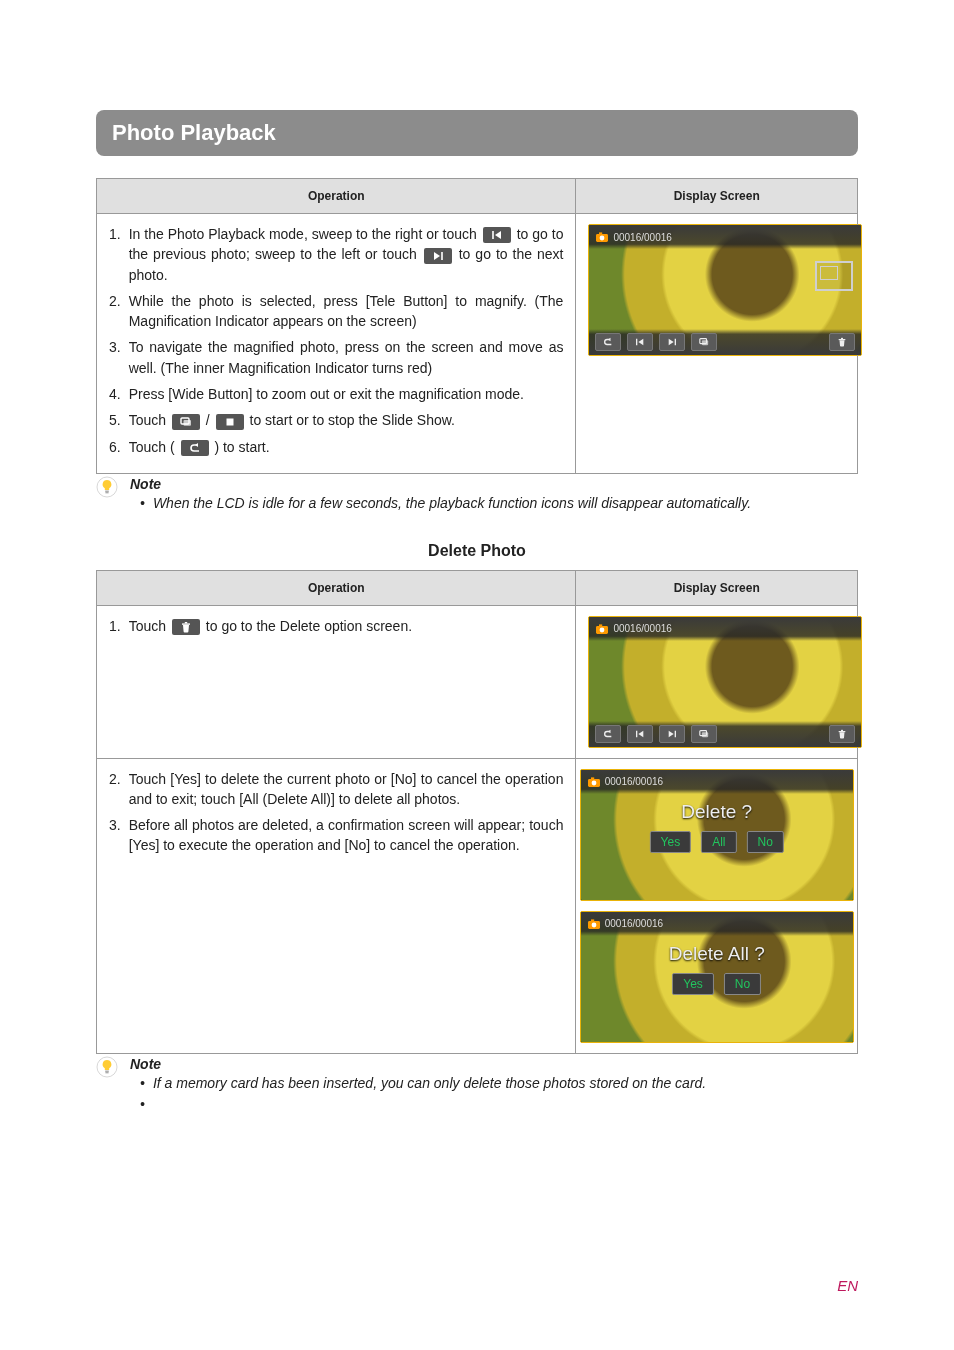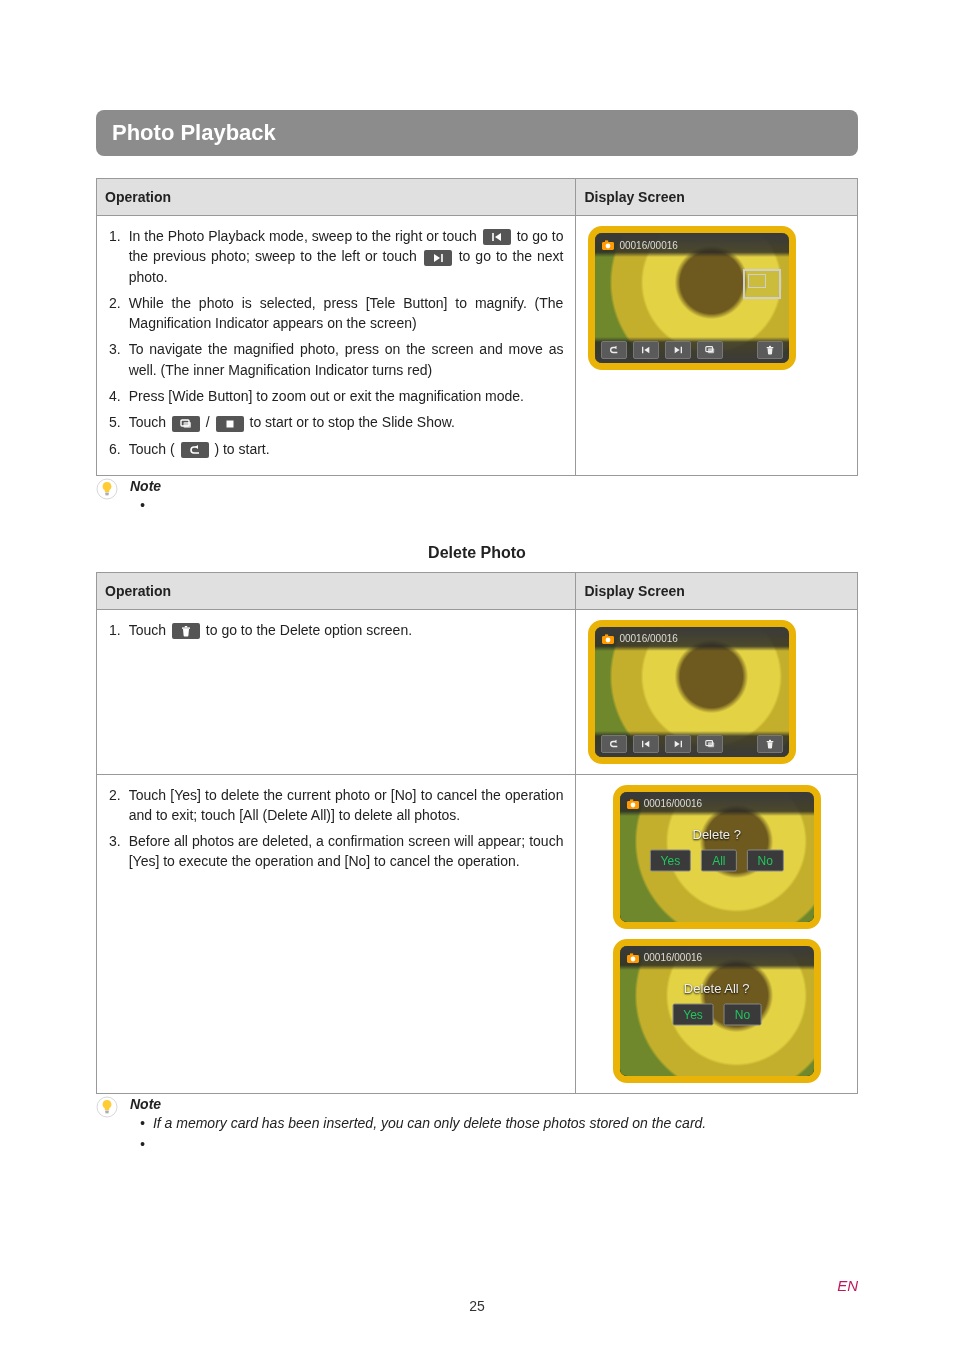--- a/index.html
+++ b/index.html
@@ -1,49 +1,49 @@
 <!DOCTYPE html>
 <html><head>
 <meta charset="utf-8">
 <style>
   * { box-sizing: border-box; margin: 0; padding: 0; }
   html, body { background: #fff; font-family: Arial, Helvetica, sans-serif; color: #222; }
   .page { width: 954px; height: 1350px; padding: 110px 96px 40px 96px; position: relative; }
   .section-header { background: #8c8c8c; color: #fff; font-size: 22px; font-weight: bold; padding: 10px 16px; border-radius: 8px; margin-bottom: 22px; }
   table.ops { width: 100%; border-collapse: collapse; border: 1px solid #999; table-layout: fixed; }
-  table.ops th { background: #e0e0e0; border: 1px solid #999; padding: 10px 8px; font-size: 14px; font-weight: bold; text-align: left; }
+  table.ops th { background: #e0e0e0; border: 1px solid #999; padding: 10px 8px; font-size: 12px; font-weight: bold; text-align: center; }
   table.ops td { border: 1px solid #999; padding: 10px 12px; font-size: 14px; vertical-align: top; }
   .ops-col-op { width: 63%; }
   .ops-col-display { width: 37%; }
   ol.steps { list-style: none; counter-reset: step; padding: 0; }
   ol.steps > li { display: flex; gap: 8px; margin-bottom: 6px; line-height: 1.45; text-align: justify; }
   ol.steps > li::before { counter-increment: step; content: counter(step) "."; white-space: nowrap; }
   .icon-btn { display: inline-flex; align-items: center; justify-content: center; width: 28px; height: 16px; background: #555; border-radius: 2px; vertical-align: middle; margin: 0 2px; color: #fff; }
   .icon-btn svg { width: 12px; height: 12px; display: block; }
   .note-block { display: flex; align-items: flex-start; gap: 12px; margin-top: 2px; }
   .note-bulb { width: 22px; height: 22px; flex: 0 0 auto; color: #ffcc33; }
   .note-body { flex: 1; font-size: 14px; }
   .note-title { font-weight: bold; font-style: italic; margin-bottom: 2px; }
   .note-line { display: flex; gap: 8px; font-style: italic; line-height: 1.4; margin-top: 2px; margin-left: 10px; }
   .note-bullet { flex: 0 0 auto; }
   .subheading { font-weight: bold; font-size: 16px; margin: 28px 0 10px 0; text-align: center; }
   .display-cell { text-align: center; vertical-align: middle; }
   .display-stack { display: flex; flex-direction: column; gap: 10px; align-items: center; }
-  .screenshot { width: 208px; border: 7px solid #eab308; border-radius: 14px; overflow: hidden; background: #000; }
+  .screenshot { width: 274px; border: 1px solid #eab308; border-radius: 2px; overflow: hidden; background: #000; }
   .shot-body { position: relative; height: 130px; background: radial-gradient(circle at 60% 38%, #6e5a1e 0 22%, #e3d243 26% 48%, #c3af2b 50% 70%, #6e882b 72% 100%); }
   .shot-top { position: absolute; left: 0; right: 0; top: 0; height: 24px; background: linear-gradient(#3a3a3a, #262626cc 80%, transparent); display: flex; align-items: center; gap: 4px; padding: 0 6px; font-size: 10px; color: #ddd; }
   .cam-icon { width: 14px; height: 14px; color: #ff9a00; }
   .flipbar { position: absolute; left: 0; right: 0; bottom: 0; height: 26px; background: linear-gradient(transparent, #262626cc 20%, #3a3a3a); display: flex; align-items: center; justify-content: space-between; padding: 0 6px; }
   .fb-left { display: flex; gap: 6px; align-items: center; }
   .fb-btn { width: 26px; height: 18px; background: #5a5a5a; border: 1px solid #777; border-radius: 2px; display: flex; align-items: center; justify-content: center; color: #eee; }
   .fb-btn svg { width: 10px; height: 10px; }
   .zoom-ind { position: absolute; right: 8px; top: 36px; width: 38px; height: 30px; border: 2px solid #cfcfcf; background: rgba(0,0,0,.1); }
   .zoom-ind .inner { position: absolute; left: 3px; top: 3px; width: 18px; height: 14px; border: 1.5px solid #cfcfcf; }
   .dialog { position: absolute; left: 50%; top: 44%; transform: translate(-50%, -50%); text-align: center; color: #eee; font-family: Arial, sans-serif; }
-  .dialog .q { font-size: 13px; margin-bottom: 8px; text-shadow: 0 1px 2px #000; }
+  .dialog .q { font-size: 19px; margin-bottom: 8px; text-shadow: 0 1px 2px #000; }
   .dialog .row { display: flex; gap: 10px; justify-content: center; }
   .dialog .btn { background: #3a3a3a; border: 1px solid #888; color: #22c55e; font-size: 12px; padding: 3px 10px; border-radius: 2px; }
   .footer { position: absolute; left: 0; right: 0; bottom: 36px; text-align: center; font-size: 14px; color: #333; }
   .en-mark { position: absolute; right: 96px; bottom: 56px; font-size: 15px; color: #be185d; font-style: italic; }
 </style>
 </head>
 <body>
 
 <svg width="0" height="0" style="position:absolute">
   <symbol id="sym-prev" viewBox="0 0 12 12">
@@ -207,20 +207,21 @@
   </table>
 
   <div class="note-block">
     <svg class="note-bulb">
         <use href="#sym-bulb"></use>
       </svg>
     <div class="note-body">
       <div class="note-title">Note</div>
       <div class="note-line">
           <span class="note-bullet">•</span>
+          <span>When the LCD is idle for a few seconds, the playback function icons will disappear automatically.</span>
         </div>
     </div>
   </div>
 
   <div class="subheading">Delete Photo</div>
 
   <table class="ops">
     <colgroup>
         <col class="ops-col-op">
         <col class="ops-col-display">
@@ -354,14 +355,13 @@
           <span class="note-bullet">•</span>
           <span>If a memory card has been inserted, you can only delete those photos stored on the card.</span>
         </div>
       <div class="note-line">
           <span class="note-bullet">•</span>
         </div>
     </div>
   </div>
 
   <div class="en-mark">EN</div>
-  <div class="footer">25</div>
 </div>
 
 </body></html>

